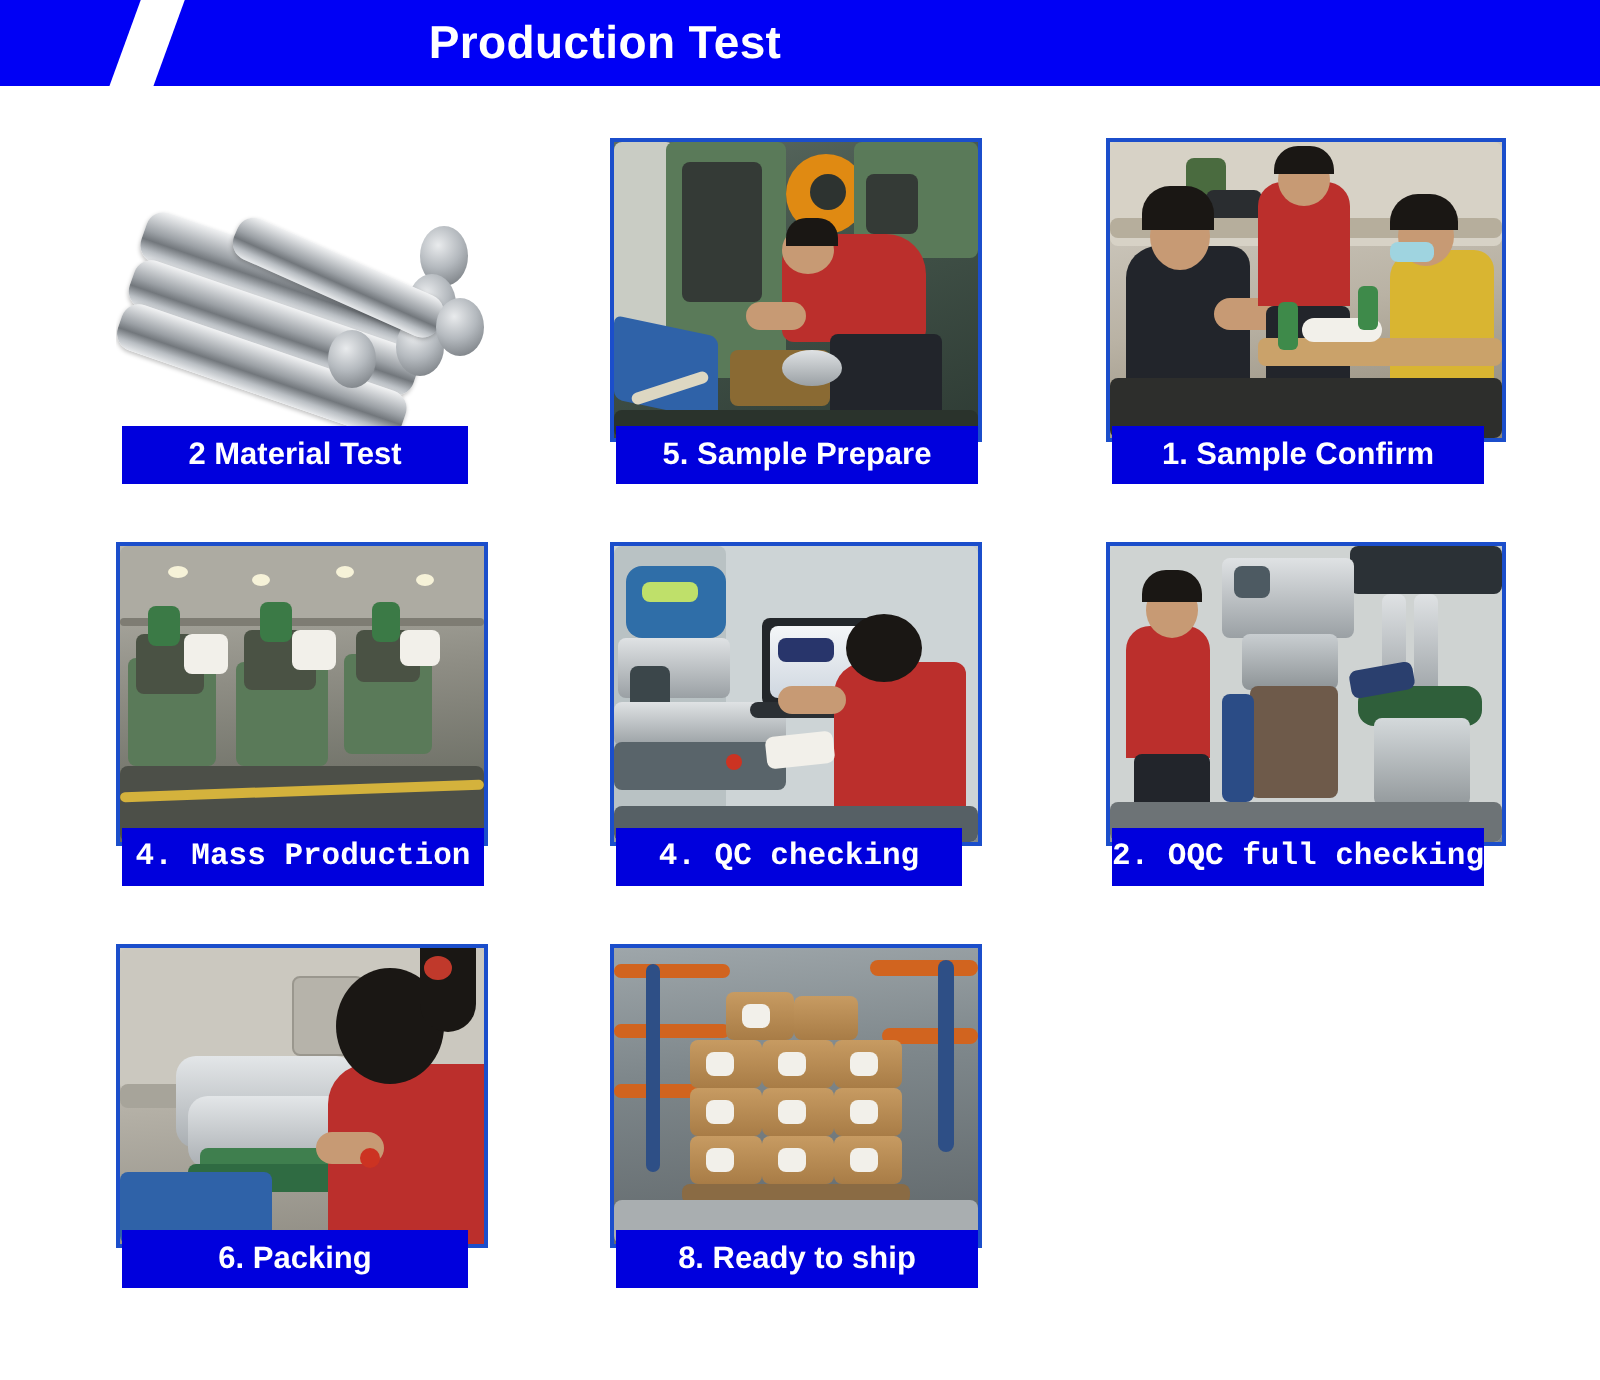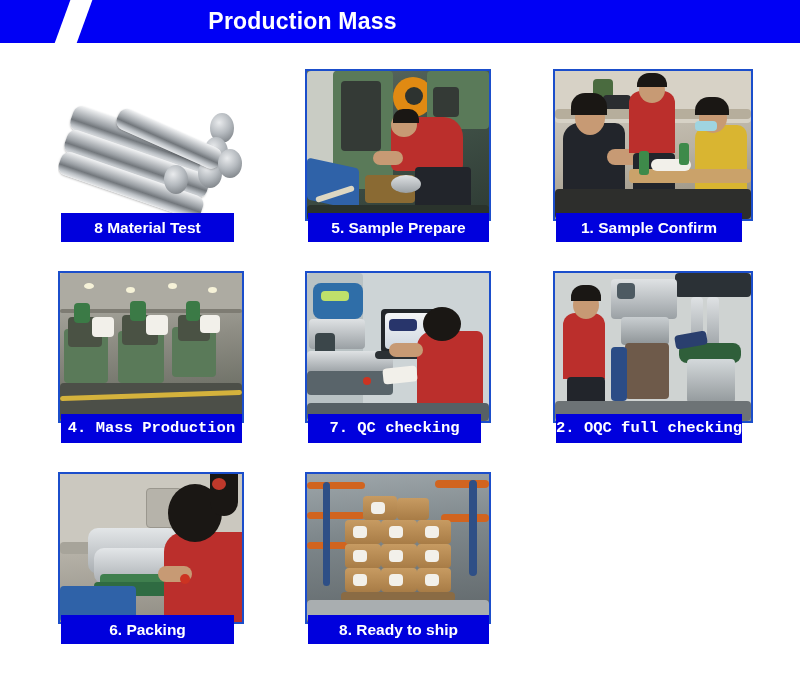--- a/index.html
+++ b/index.html
@@ -155,40 +155,40 @@
   .orange-wheel { background: #e08a12; }
   .table-wood { background: #caa26a; }
   .bottle { background: #3e8a4a; }
   .silver-pack { background: linear-gradient(180deg,#e3e6e8,#a9aeb2); }
 </style>
 </head>
 <body>
 
 <div class="header-bar">
   <div class="header-slash"></div>
-  <div class="header-title">Production Mass</div>
+  <div class="header-title">Production Test</div>
 </div>
 
 <div class="grid">
 
   <div class="cell c1 r1">
     <div class="photo">
       <div class="scene bg-white">
         <div class="bar" style="left:14px; top:34px; width:150px; height:26px; transform:rotate(19deg);"></div>
         <div class="bar-end" style="left:152px; top:44px; width:24px; height:30px;"></div>
         <div class="bar" style="left:8px; top:58px; width:150px; height:25px; transform:rotate(19deg);"></div>
         <div class="bar-end" style="left:146px; top:68px; width:24px; height:30px;"></div>
         <div class="bar" style="left:2px; top:80px; width:150px; height:24px; transform:rotate(19deg);"></div>
         <div class="bar-end" style="left:140px; top:90px; width:24px; height:29px;"></div>
         <div class="bar-end" style="left:106px; top:96px; width:24px; height:29px;"></div>
         <div class="bar" style="left:60px; top:36px; width:112px; height:22px; transform:rotate(24deg);"></div>
         <div class="bar-end" style="left:160px; top:80px; width:24px; height:29px;"></div>
       </div>
     </div>
-    <div class="caption w-a">8 Material Test</div>
+    <div class="caption w-a">2 Material Test</div>
   </div>
 
   <div class="cell c2 r1">
     <div class="photo bordered">
       <div class="scene bg-press">
         <div class="blob machine-dark" style="left:0; top:0; width:30px; height:96px; background:#c9ccc4;"></div>
         <div class="blob machine-green" style="left:26px; top:0; width:60px; height:118px;"></div>
         <div class="blob machine-dark" style="left:34px; top:10px; width:40px; height:70px;"></div>
         <div class="blob round orange-wheel" style="left:86px; top:6px; width:40px; height:40px;"></div>
         <div class="blob round" style="left:98px; top:16px; width:18px; height:18px; background:#2d3330;"></div>
@@ -282,21 +282,21 @@
         <div class="blob screen" style="left:78px; top:40px; width:56px; height:36px;"></div>
         <div class="blob screen-band" style="left:82px; top:46px; width:28px; height:12px;"></div>
         <div class="blob machine-dark" style="left:68px; top:78px; width:74px; height:8px; background:#2b3034;"></div>
         <div class="blob person-shirt-red" style="left:110px; top:58px; width:66px; height:74px; border-radius:16px 6px 0 0;"></div>
         <div class="blob round hair" style="left:116px; top:34px; width:38px; height:34px;"></div>
         <div class="blob skin" style="left:82px; top:70px; width:34px; height:14px; border-radius:7px;"></div>
         <div class="blob box-label" style="left:76px; top:94px; width:34px; height:16px; transform:rotate(-6deg);"></div>
         <div class="blob" style="left:0; top:130px; width:182px; height:18px; background:#566065;"></div>
       </div>
     </div>
-    <div class="caption w-a">7. QC checking</div>
+    <div class="caption w-a">4. QC checking</div>
   </div>
 
   <div class="cell c3 r2">
     <div class="photo bordered wide">
       <div class="scene bg-lab">
         <div class="blob" style="left:0; top:0; width:196px; height:148px; background:#cfd3d2;"></div>
         <div class="blob machine-dark" style="left:120px; top:0; width:76px; height:24px; background:#2b3136;"></div>
         <div class="blob metal" style="left:56px; top:6px; width:66px; height:40px;"></div>
         <div class="blob" style="left:62px; top:10px; width:18px; height:16px; background:#4d5a62;"></div>
         <div class="blob metal" style="left:66px; top:44px; width:48px; height:28px; background:linear-gradient(180deg,#c9ced1,#8d9396);"></div>

